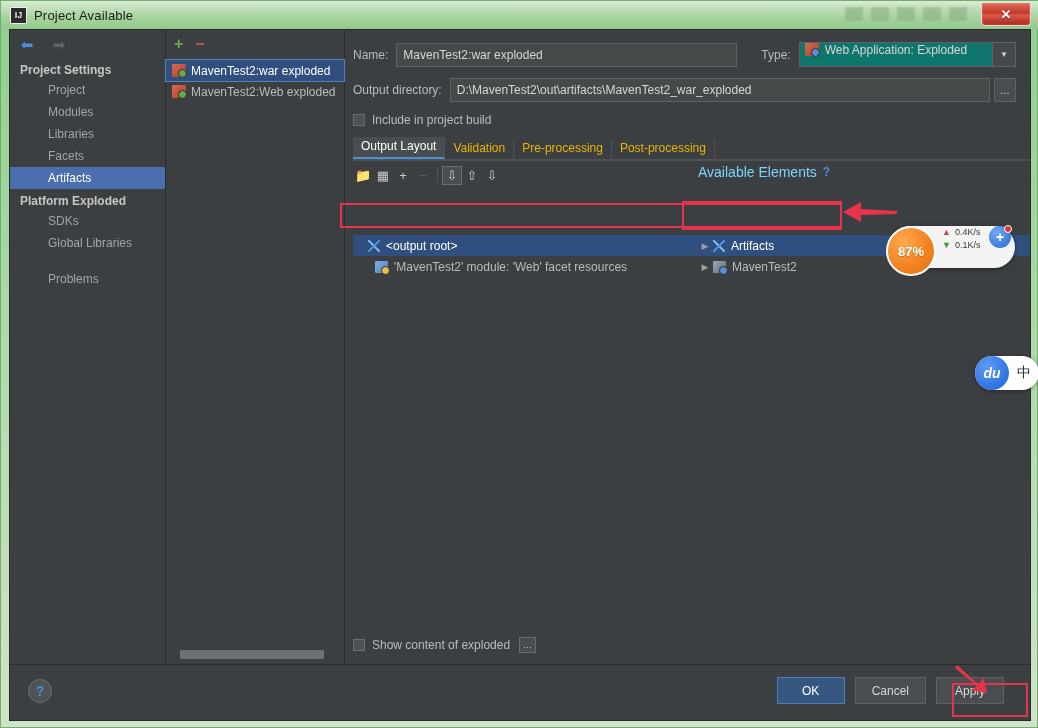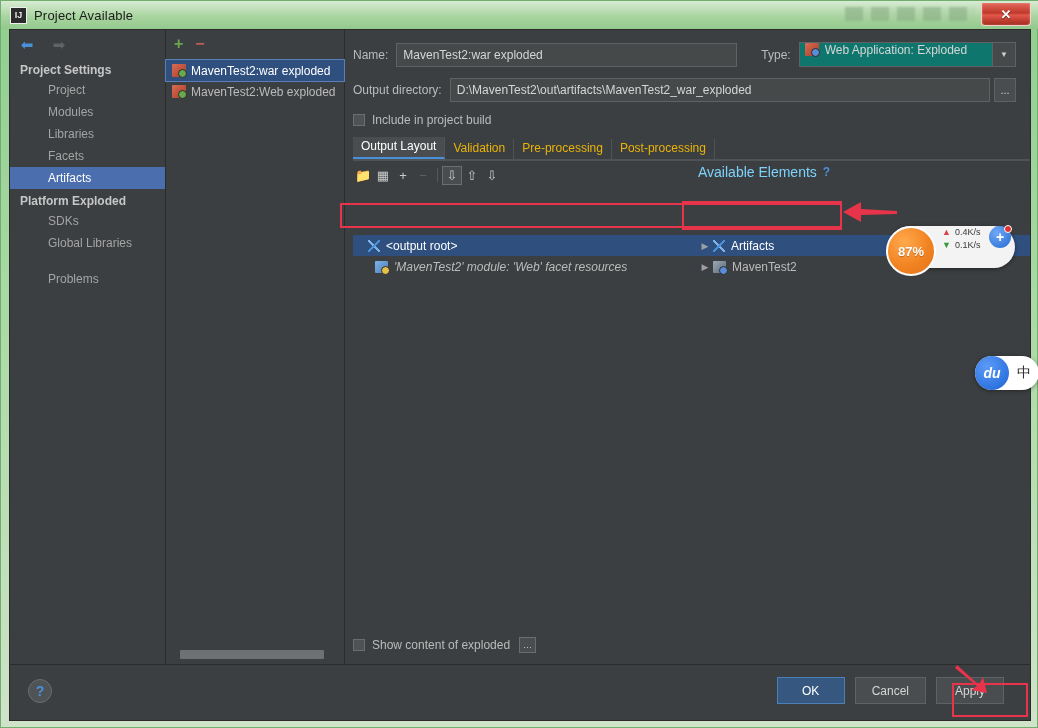--- a/index.html
+++ b/index.html
@@ -393,21 +393,21 @@
           <span id="avail-help">?</span>
         </div>
       </div>
 
       <div id="trees">
         <div id="left-tree">
           <div class="tree-row selected" style="padding-left:15px;">
             <span class="ico-diamond"></span>
             <span>&lt;output root&gt;</span>
           </div>
-          <div class="tree-row" style="padding-left:22px;font-style:italic;">
+          <div class="tree-row" style="padding-left:22px;">
             <span class="ico-module"></span>
             <span>'MavenTest2' module: 'Web' facet resources</span>
           </div>
         </div>
 
         <div id="right-tree">
           <div class="tree-row selected">
             <span class="twisty">▶</span>
             <span class="ico-diamond"></span>
             <span>Artifacts</span>

